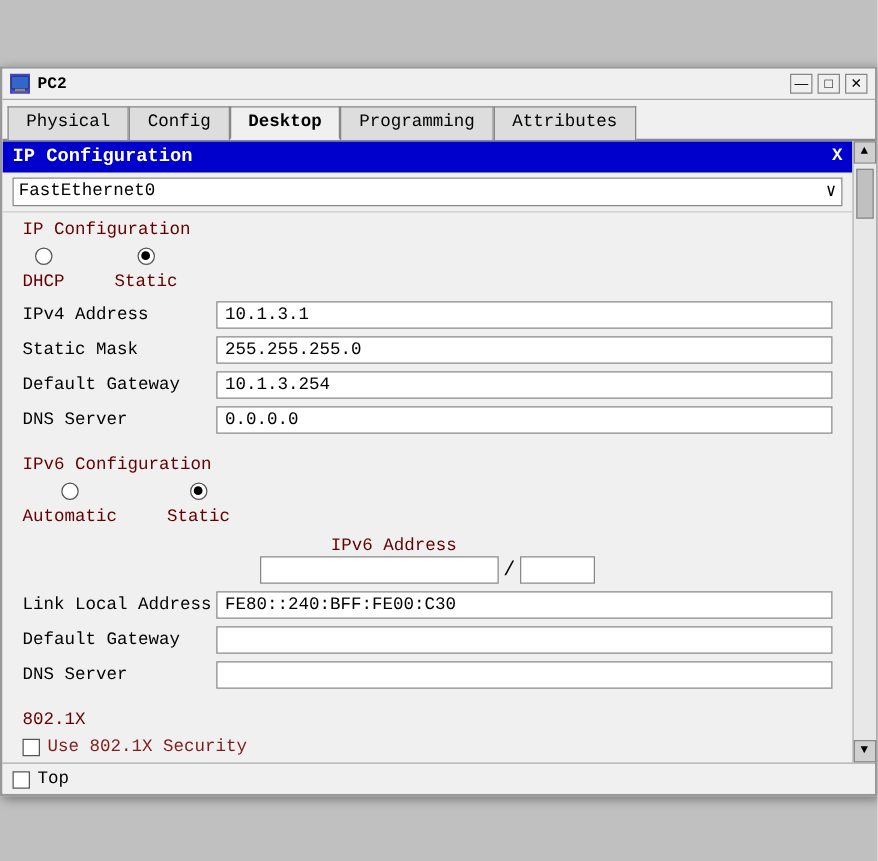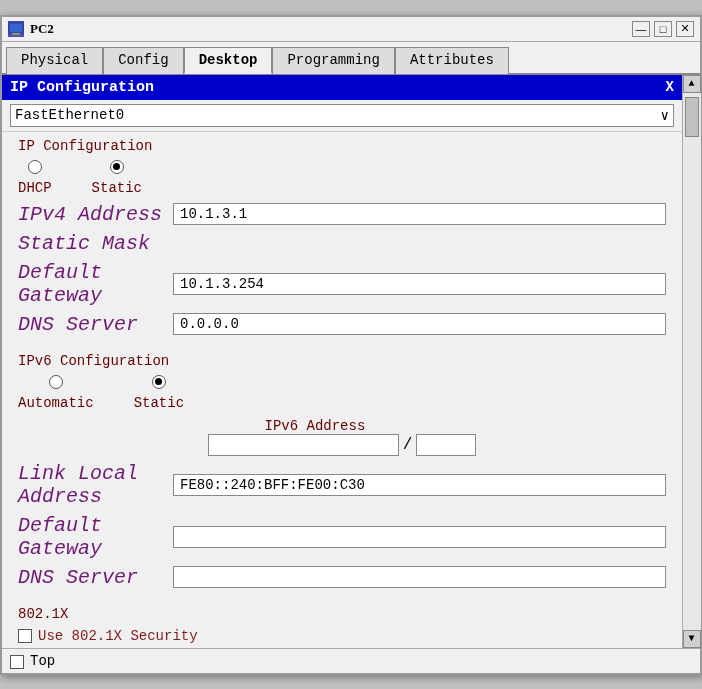--- a/index.html
+++ b/index.html
@@ -23,21 +23,20 @@
       border-bottom: 1px solid #aaa;
       display: flex;
       align-items: center;
       padding: 4px 6px;
       justify-content: space-between;
     }
     .title-bar-left {
       display: flex;
       align-items: flex-start;
       gap: 6px;
-      font-family: Liberation Serif, serif;
     }
     .title-bar-icon {
       width: 16px;
       height: 16px;
       background: #4444cc;
       display: inline-block;
     }
     .title-bar-title {
       font-size: 13px;
       font-weight: bold;
@@ -203,23 +202,22 @@
     .radio-label {
       color: #660000;
     }
     .field-row {
       display: flex;
       align-items: center;
       padding: 3px 16px;
     }
     .field-label {
       width: 155px;
-      color: #701a75;
-      font-size: 20px;
-      font-style: italic;
+      color: #000000;
+      font-size: 14px;
     }
     .field-input {
       flex: 1;
       border: 1px solid #888;
       background: white;
       padding: 2px 6px;
       font-family: 'Courier New', Courier, monospace;
       font-size: 14px;
       outline: none;
     }
@@ -369,20 +367,21 @@
         </div>
       </div>
 
       <div class="field-row">
         <span class="field-label">IPv4 Address</span>
         <input class="field-input" type="text" value="10.1.3.1" style="">
       </div>
 
       <div class="field-row">
         <span class="field-label">Static Mask</span>
+        <input class="field-input" type="text" value="255.255.255.0" style="">
       </div>
 
       <div class="field-row">
         <span class="field-label">Default Gateway</span>
         <input class="field-input" type="text" value="10.1.3.254" style="">
       </div>
 
       <div class="field-row">
         <span class="field-label">DNS Server</span>
         <input class="field-input" type="text" value="0.0.0.0" style="">

